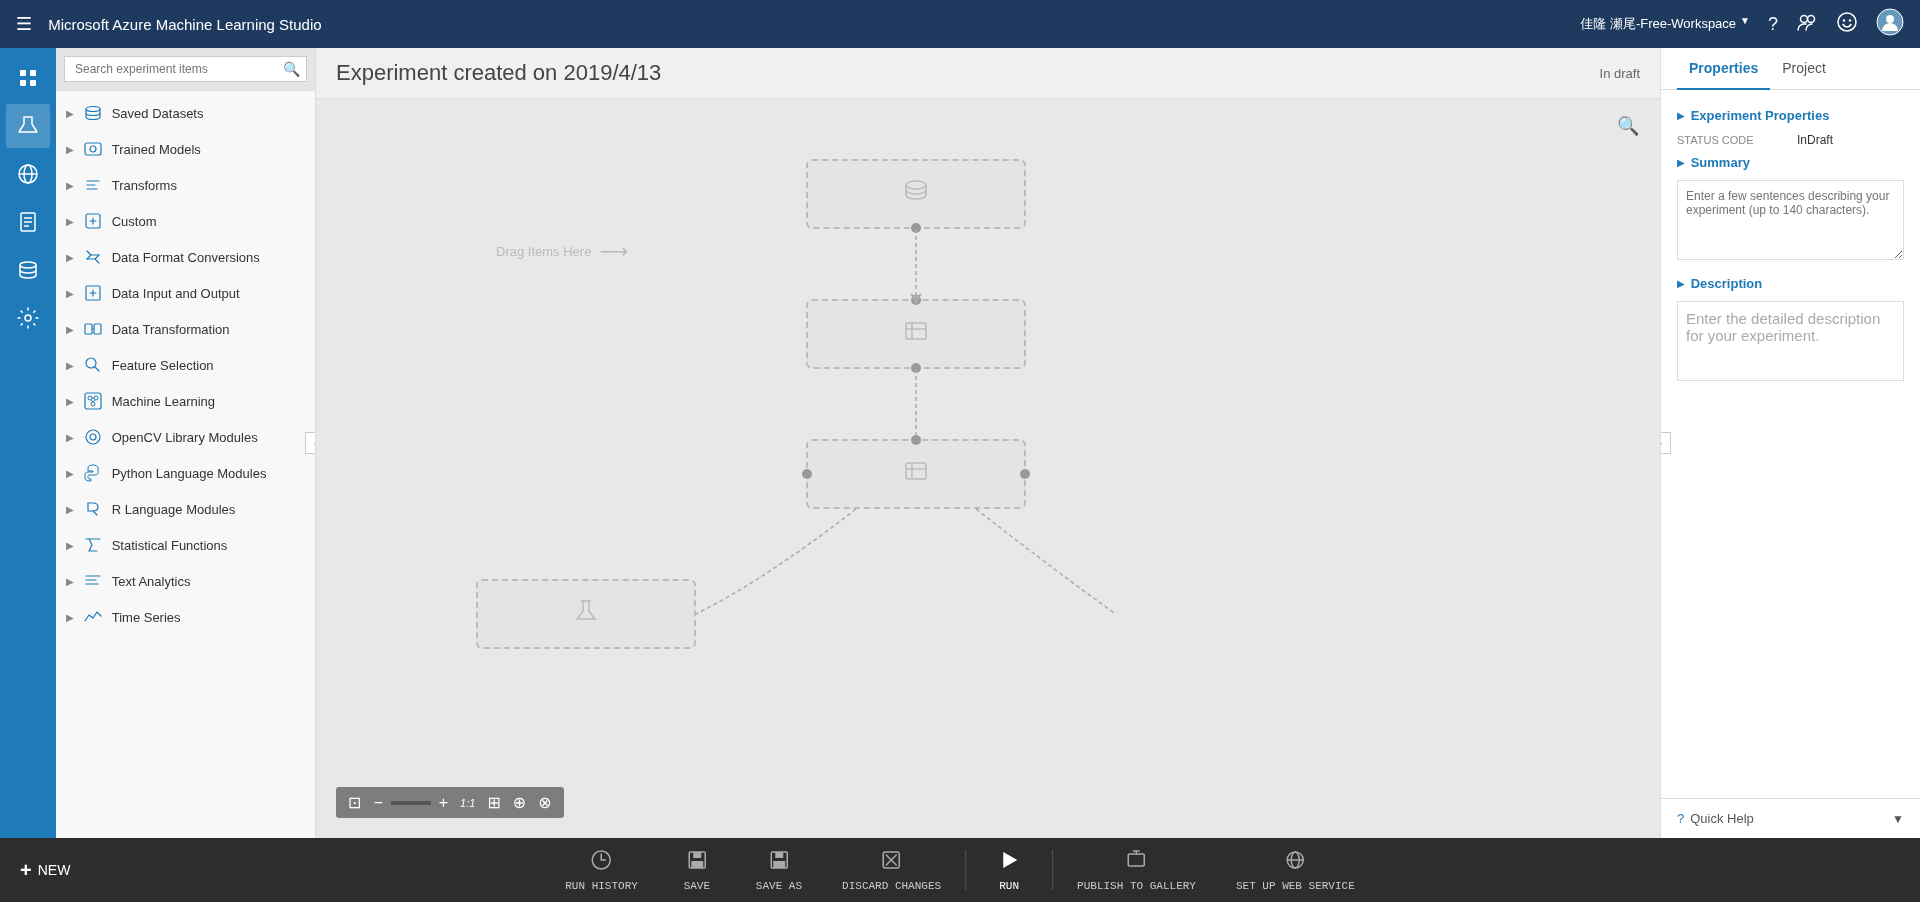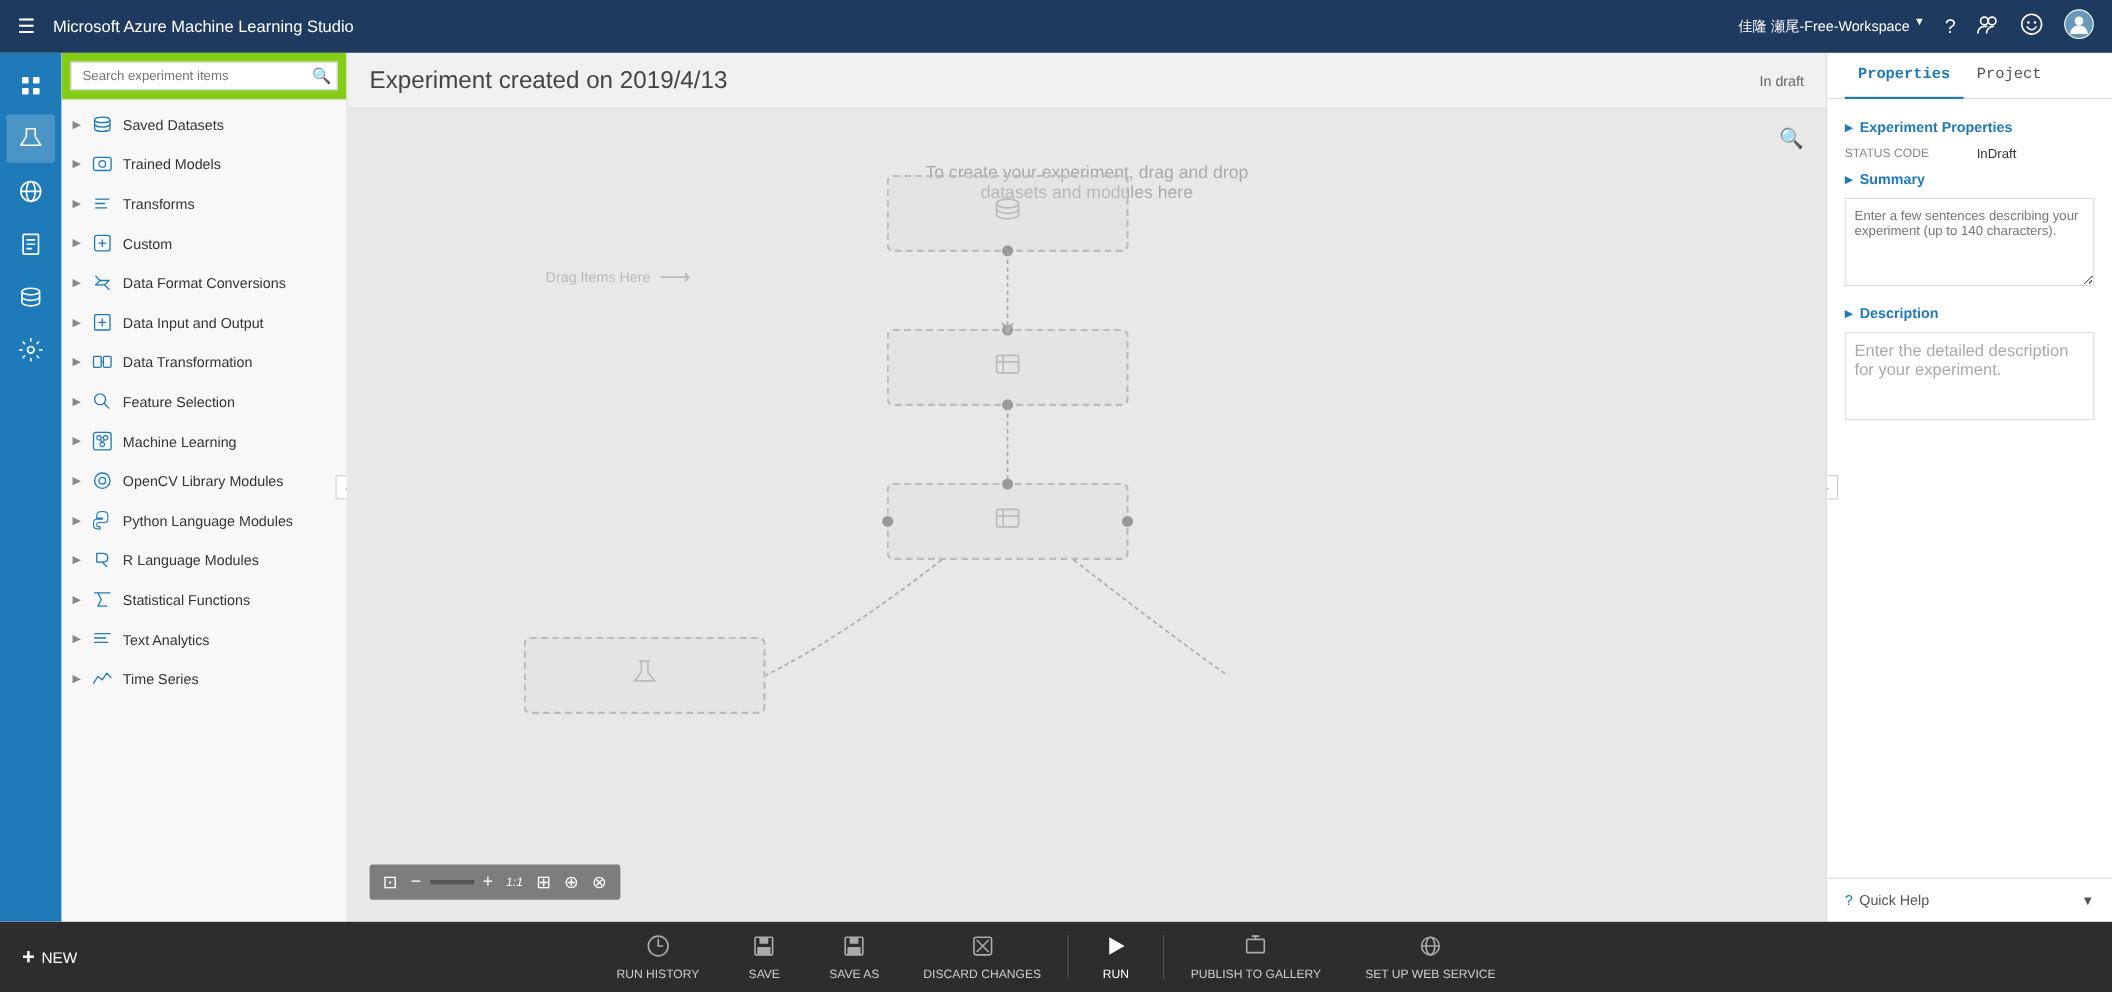--- a/index.html
+++ b/index.html
@@ -59,21 +59,21 @@
       width: 260px;
       background: #f8f8f8;
       border-right: 1px solid #ddd;
       display: flex;
       flex-direction: column;
       flex-shrink: 0;
       overflow: hidden;
     }
     .left-panel-header {
       padding: 8px;
-      background: #84cc16;
+      background: #e5e5e5;
       border-bottom: 1px solid #ddd;
       position: relative;
     }
     .search-box {
       width: 100%;
       padding: 5px 30px 5px 10px;
       border: 1px solid #ccc;
       background: white;
       font-size: 12px;
       outline: none;
@@ -229,20 +229,21 @@
       display: flex;
       flex-direction: column;
       align-items: center;
       gap: 3px;
       color: #ccc;
       cursor: pointer;
       padding: 4px 16px;
       border-radius: 2px;
       font-size: 11px;
       min-width: 70px;
+      font-family: Liberation Mono, monospace;
     }
     .toolbar-btn .t-icon { font-size: 20px; }
     .toolbar-btn.run-btn { color: white; }
     .toolbar-divider { width: 1px; height: 40px; background: #555; }
 
     
     .right-panel {
       width: 260px;
       background: white;
       border-left: 1px solid #ddd;
@@ -256,21 +257,20 @@
       border-bottom: 1px solid #ddd;
       padding: 0 16px;
     }
     .right-tab {
       padding: 12px 12px;
       font-size: 14px;
       cursor: pointer;
       color: #555;
       border-bottom: 2px solid transparent;
       margin-bottom: -1px;
-      font-family: Liberation Mono, monospace;
     }
     .right-tab.active { color: #1e7ab8; border-bottom-color: #1e7ab8; font-weight: 600; }
     .right-panel-body { flex: 1; overflow-y: auto; padding: 12px 16px; }
     .right-panel-body::-webkit-scrollbar { width: 6px; }
     .right-panel-body::-webkit-scrollbar-thumb { background: #ddd; }
     .section-header {
       display: flex;
       align-items: center;
       gap: 6px;
       margin-bottom: 10px;
@@ -590,24 +590,20 @@
     <div class="collapse-btn" style="position:absolute; right:-12px; top:50%; transform:translateY(-50%); background:white; border:1px solid #ccc; width:22px; height:22px; cursor:pointer; display:flex; align-items:center; justify-content:center; font-size:12px; z-index:10;">‹</div>
   </div>
 
   <div class="canvas-area">
     <div class="canvas-header">
       <span class="canvas-title">Experiment created on 2019/4/13</span>
       <span class="canvas-status">In draft</span>
     </div>
     <div class="canvas-content">
 
-      <div class="canvas-placeholder">
-        <div>To create your experiment, drag and drop</div>
-        <div>datasets and modules here</div>
-      </div>
 
       <div class="drag-arrow">
         <span>Drag Items Here</span>
         <span style="font-size:20px;">⟶</span>
       </div>
 
       <div class="canvas-search">🔍</div>
 
       <div class="dashed-box" style="left:490px; top:60px; width:220px; height:70px;">
         <span class="box-icon">

